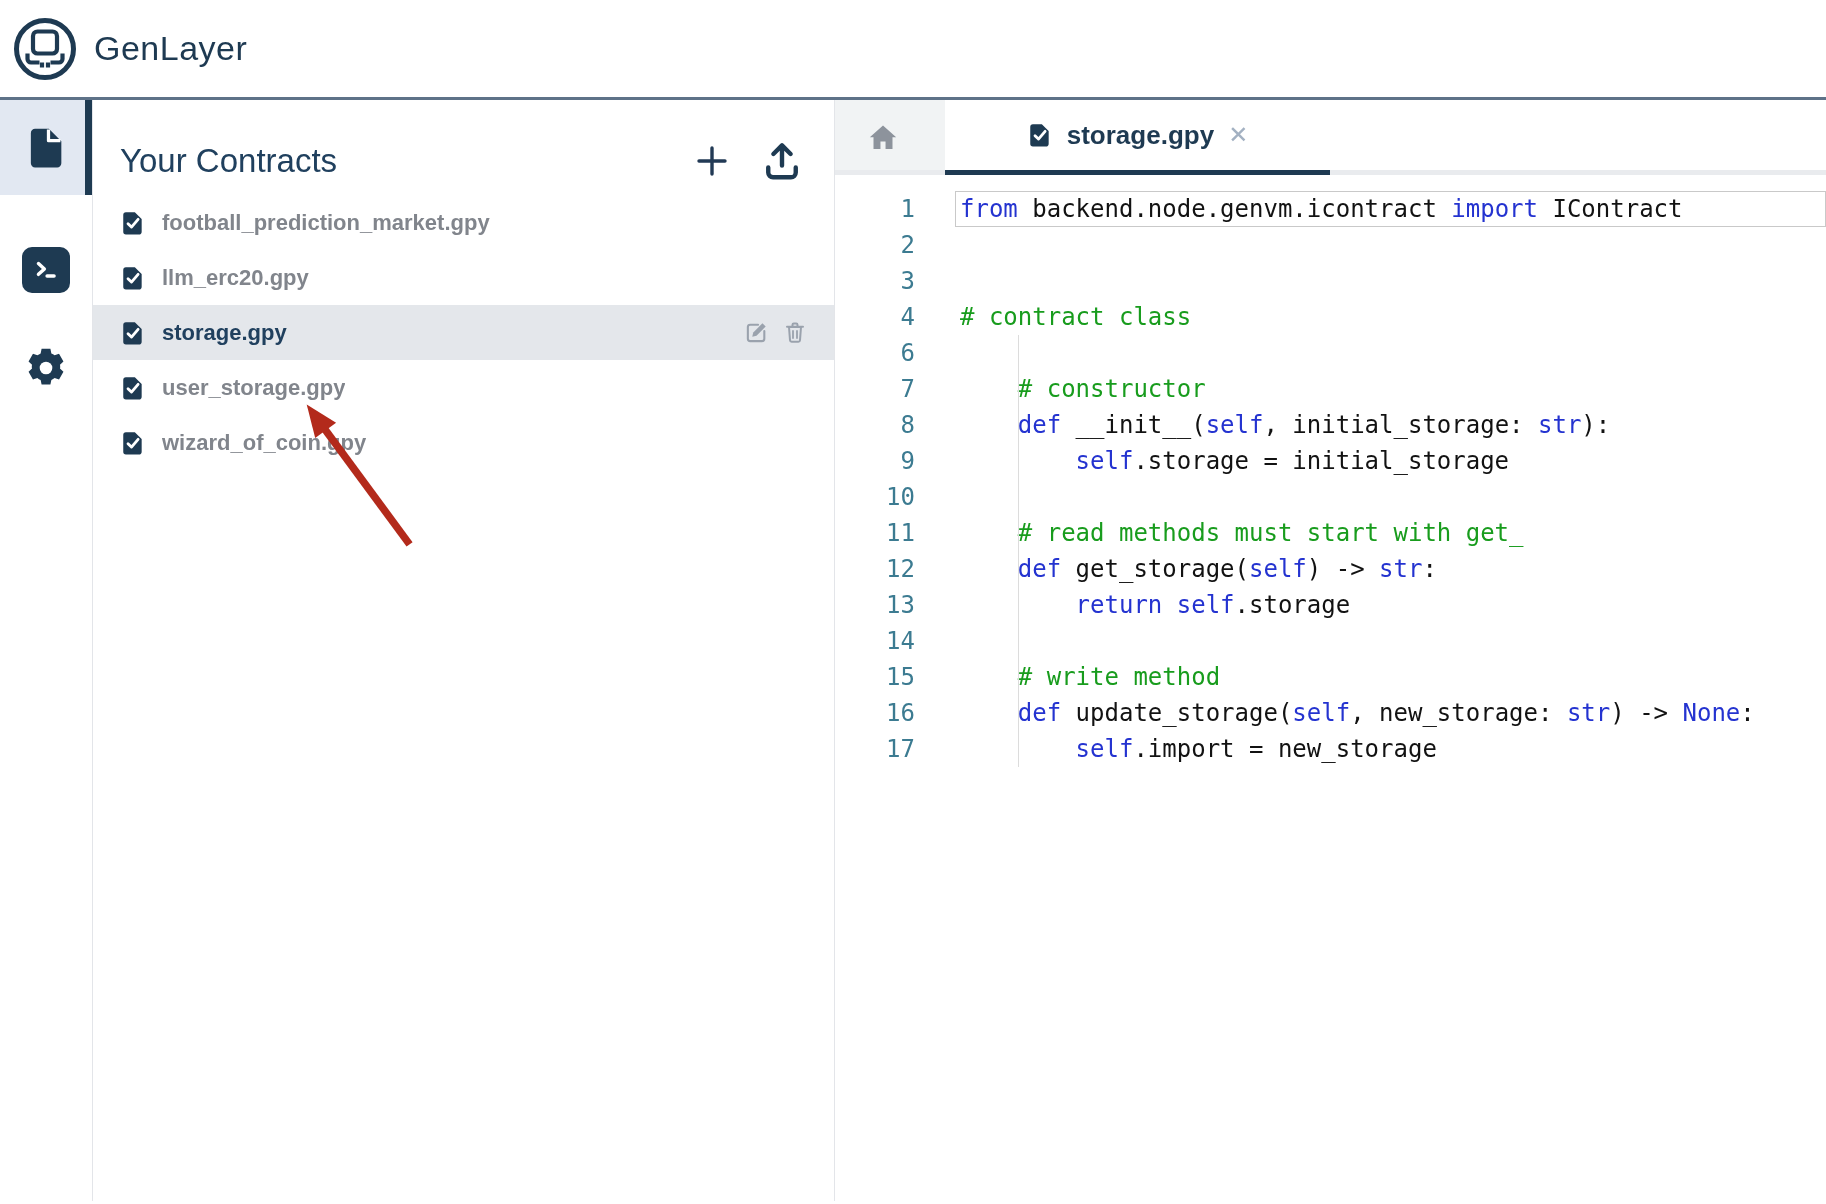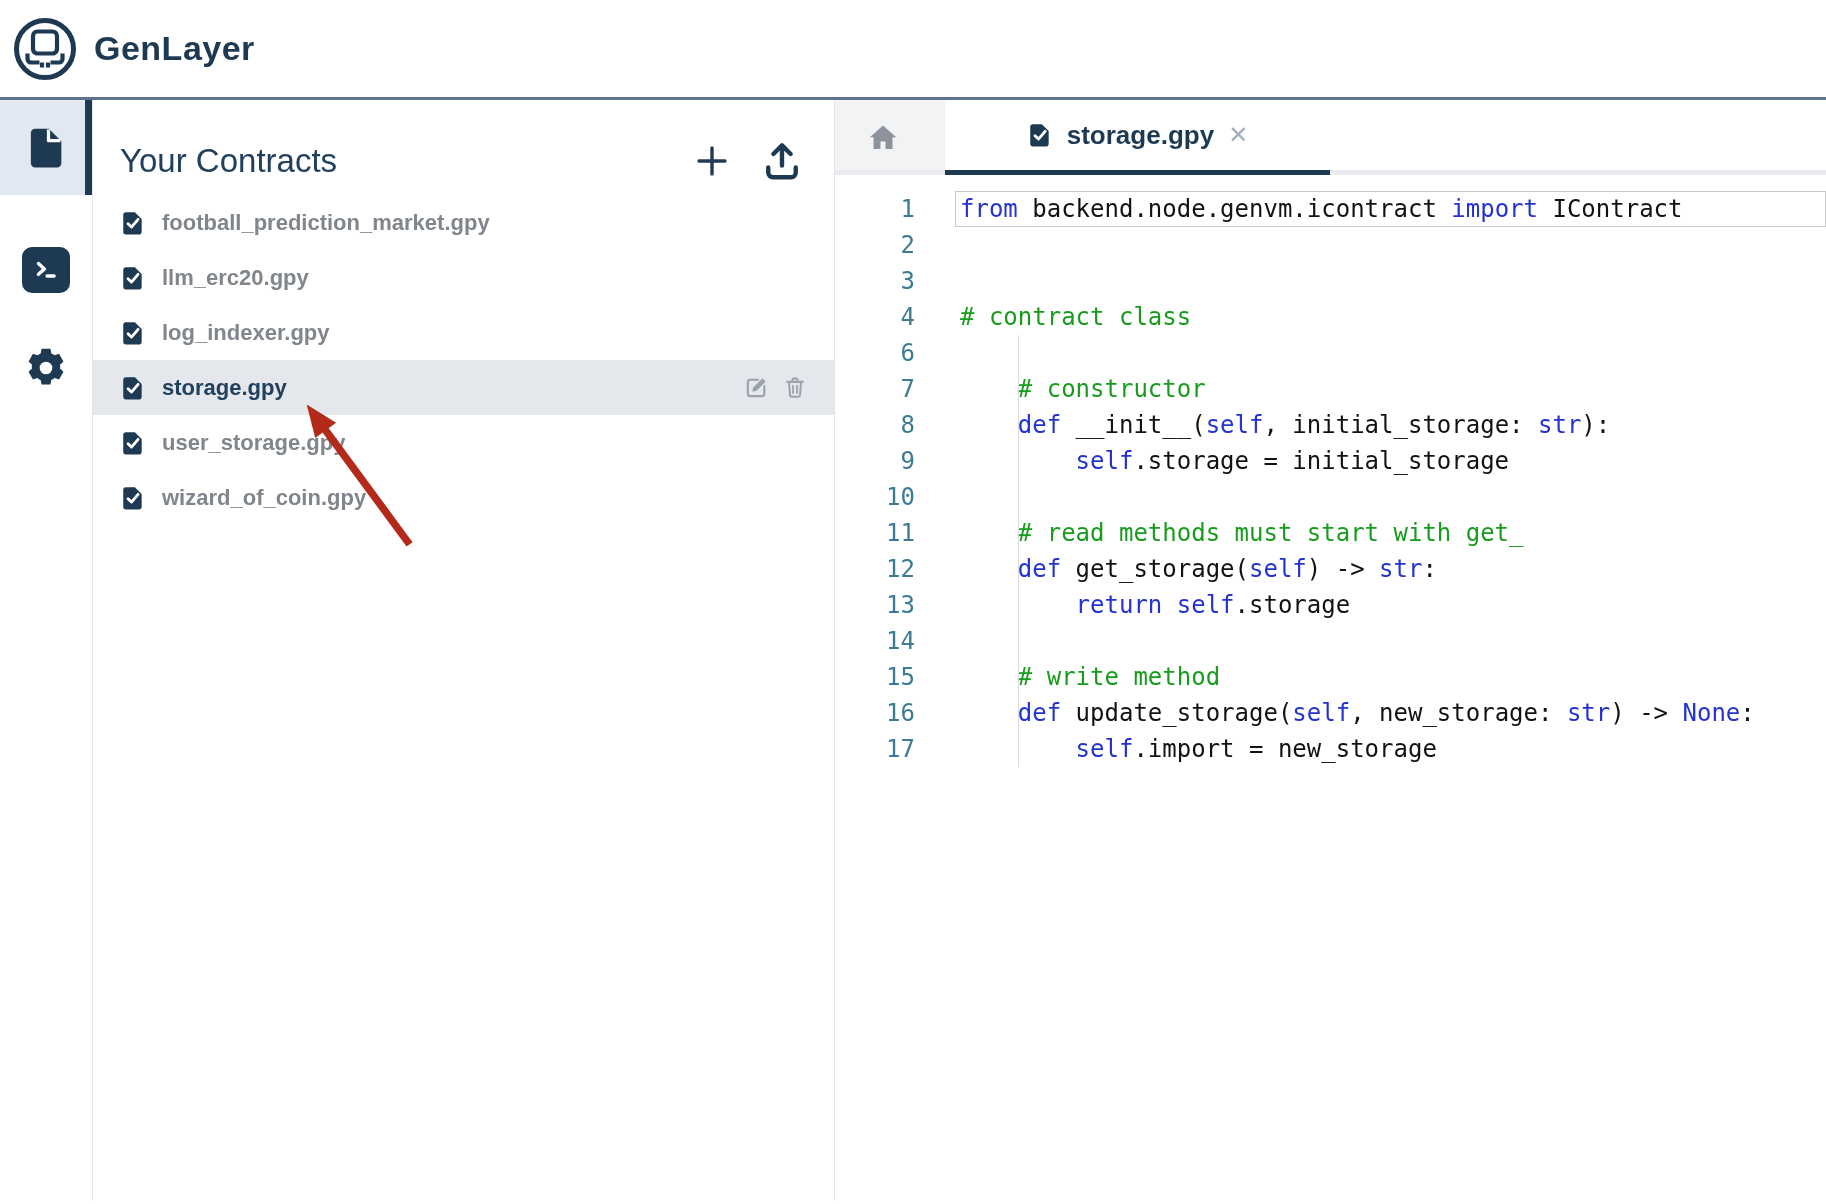--- a/index.html
+++ b/index.html
@@ -8,21 +8,21 @@
     --divider:#e3e5e9; --tabbar-gray:#f1f3f4; --tab-underline-gray:#e9ebee;
     --kw:#2433d0; --cm:#189c1d; --ln:#3c7b91; --code:#121212;
     --arrow:#b32a1b; --icon-gray:#9aa2ad;
   }
   *{box-sizing:border-box;margin:0;padding:0}
   html,body{width:1826px;height:1204px;overflow:hidden;background:#fff;
     font-family:"Liberation Sans",sans-serif;}
   
   .header{height:100px;display:flex;align-items:center;padding-left:12px;
     border-bottom:3px solid var(--slate-line);}
-  .brand-name{font-size:34px;font-weight:700;color:var(--navy);letter-spacing:.5px;margin-left:16px;}
+  .brand-name{font-size:34px;font-weight:400;color:var(--navy);letter-spacing:.5px;margin-left:16px;}
   
   .main{display:flex;height:1101px;}
   
   .rail{width:93px;border-right:1px solid var(--divider);display:flex;flex-direction:column;align-items:stretch;}
   .rail-item{height:95px;display:flex;align-items:center;justify-content:center;position:relative;cursor:pointer;}
   .rail-item.active{background:var(--rail-active);}
   .rail-item.active::after{content:"";position:absolute;right:0;top:0;bottom:0;width:7px;background:var(--navy);}
   .rail-item.small{height:auto;margin-top:52px;}
   .term-box{width:48px;height:46px;background:var(--navy);border-radius:10px;
     display:flex;align-items:center;justify-content:center;}
@@ -141,29 +141,20 @@
           <span class="clabel">football_prediction_market.gpy</span>
         </div>
         <div class="crow">
           <span class="fc-icon">
             <svg width="26" height="26" viewBox="0 0 24 24" aria-hidden="true">
     <path d="M5.5 2h8.2L20 8.3V20a2.6 2.6 0 0 1-2.6 2.6H5.5A2.5 2.5 0 0 1 3 20.1V4.5A2.5 2.5 0 0 1 5.5 2z" fill="#1e3a52"></path>
     <polyline points="7.4,12.6 10.6,15.8 16.7,8.6" fill="none" stroke="#ffffff" stroke-width="2.6" stroke-linecap="round" stroke-linejoin="round"></polyline>
   </svg>
           </span>
           <span class="clabel">llm_erc20.gpy</span>
-        </div>
-        <div class="crow">
-          <span class="fc-icon">
-            <svg width="26" height="26" viewBox="0 0 24 24" aria-hidden="true">
-    <path d="M5.5 2h8.2L20 8.3V20a2.6 2.6 0 0 1-2.6 2.6H5.5A2.5 2.5 0 0 1 3 20.1V4.5A2.5 2.5 0 0 1 5.5 2z" fill="#1e3a52"></path>
-    <polyline points="7.4,12.6 10.6,15.8 16.7,8.6" fill="none" stroke="#ffffff" stroke-width="2.6" stroke-linecap="round" stroke-linejoin="round"></polyline>
-  </svg>
-          </span>
-          <span class="clabel">log_indexer.gpy</span>
         </div>
         <div class="crow selected">
           <span class="fc-icon">
             <svg width="26" height="26" viewBox="0 0 24 24" aria-hidden="true">
     <path d="M5.5 2h8.2L20 8.3V20a2.6 2.6 0 0 1-2.6 2.6H5.5A2.5 2.5 0 0 1 3 20.1V4.5A2.5 2.5 0 0 1 5.5 2z" fill="#1e3a52"></path>
     <polyline points="7.4,12.6 10.6,15.8 16.7,8.6" fill="none" stroke="#ffffff" stroke-width="2.6" stroke-linecap="round" stroke-linejoin="round"></polyline>
   </svg>
           </span>
           <span class="clabel">storage.gpy</span>
           <span class="spacer"></span>

